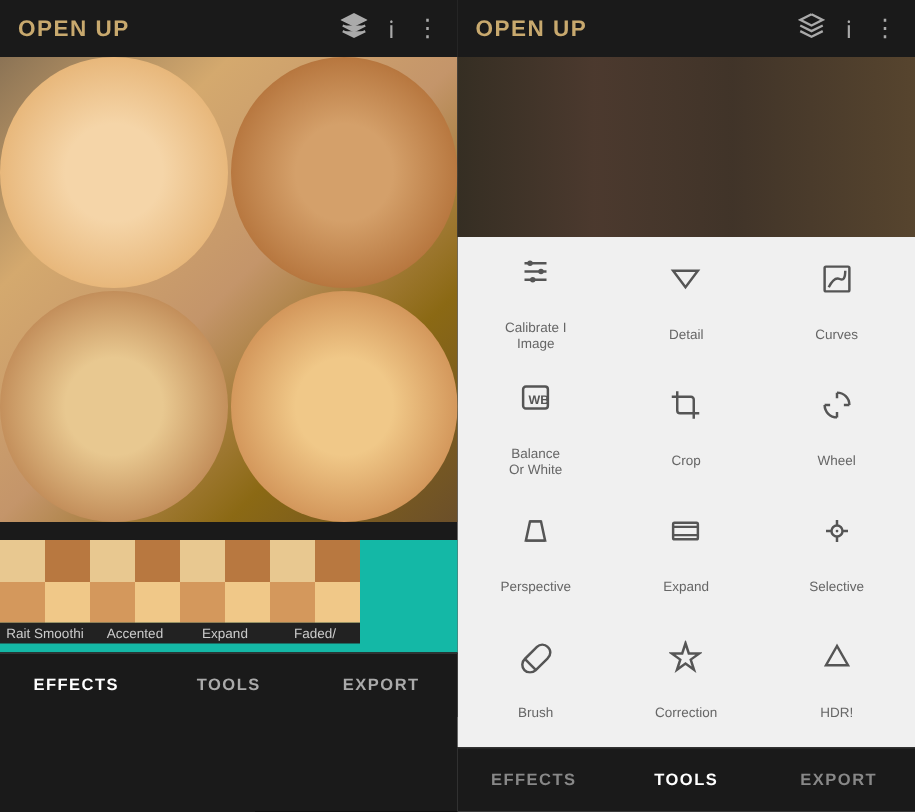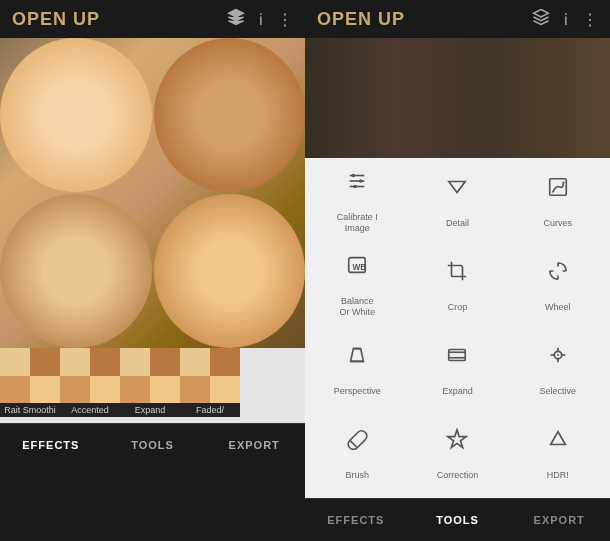--- a/index.html
+++ b/index.html
@@ -26,21 +26,21 @@
       display: flex;
       align-items: center;
       justify-content: space-between;
       padding: 8px 12px;
       background: #1a1a1a;
       height: 38px;
     }
 
     .app-title {
       color: #c8a96e;
-      font-size: 18px;
+      font-size: 15px;
       font-weight: bold;
       letter-spacing: 1px;
     }
 
     .header-icons {
       display: flex;
       gap: 14px;
       align-items: center;
     }
 
@@ -76,22 +76,23 @@
     }
 
     .doll-cell:nth-child(1) { background: radial-gradient(circle, #f5d5a8 30%, #e8b87c 70%, #c49050 100%); }
     .doll-cell:nth-child(2) { background: radial-gradient(circle, #d4a06a 30%, #b87840 70%, #7a4820 100%); }
     .doll-cell:nth-child(3) { background: radial-gradient(circle, #e8c890 30%, #c4905c 70%, #8a5828 100%); }
     .doll-cell:nth-child(4) { background: radial-gradient(circle, #f0c888 30%, #d4985c 70%, #9a6030 100%); }
 
     .thumbnails-row {
       display: flex;
       height: 75px;
-      background: #e5e5e5;
+      background: #14b8a6;
       overflow-x: hidden;
+      margin-top: 12px;
     }
 
     .thumb-item {
       flex: 0 0 60px;
       height: 75px;
       position: relative;
       overflow: hidden;
     }
 
     .thumb-img {

